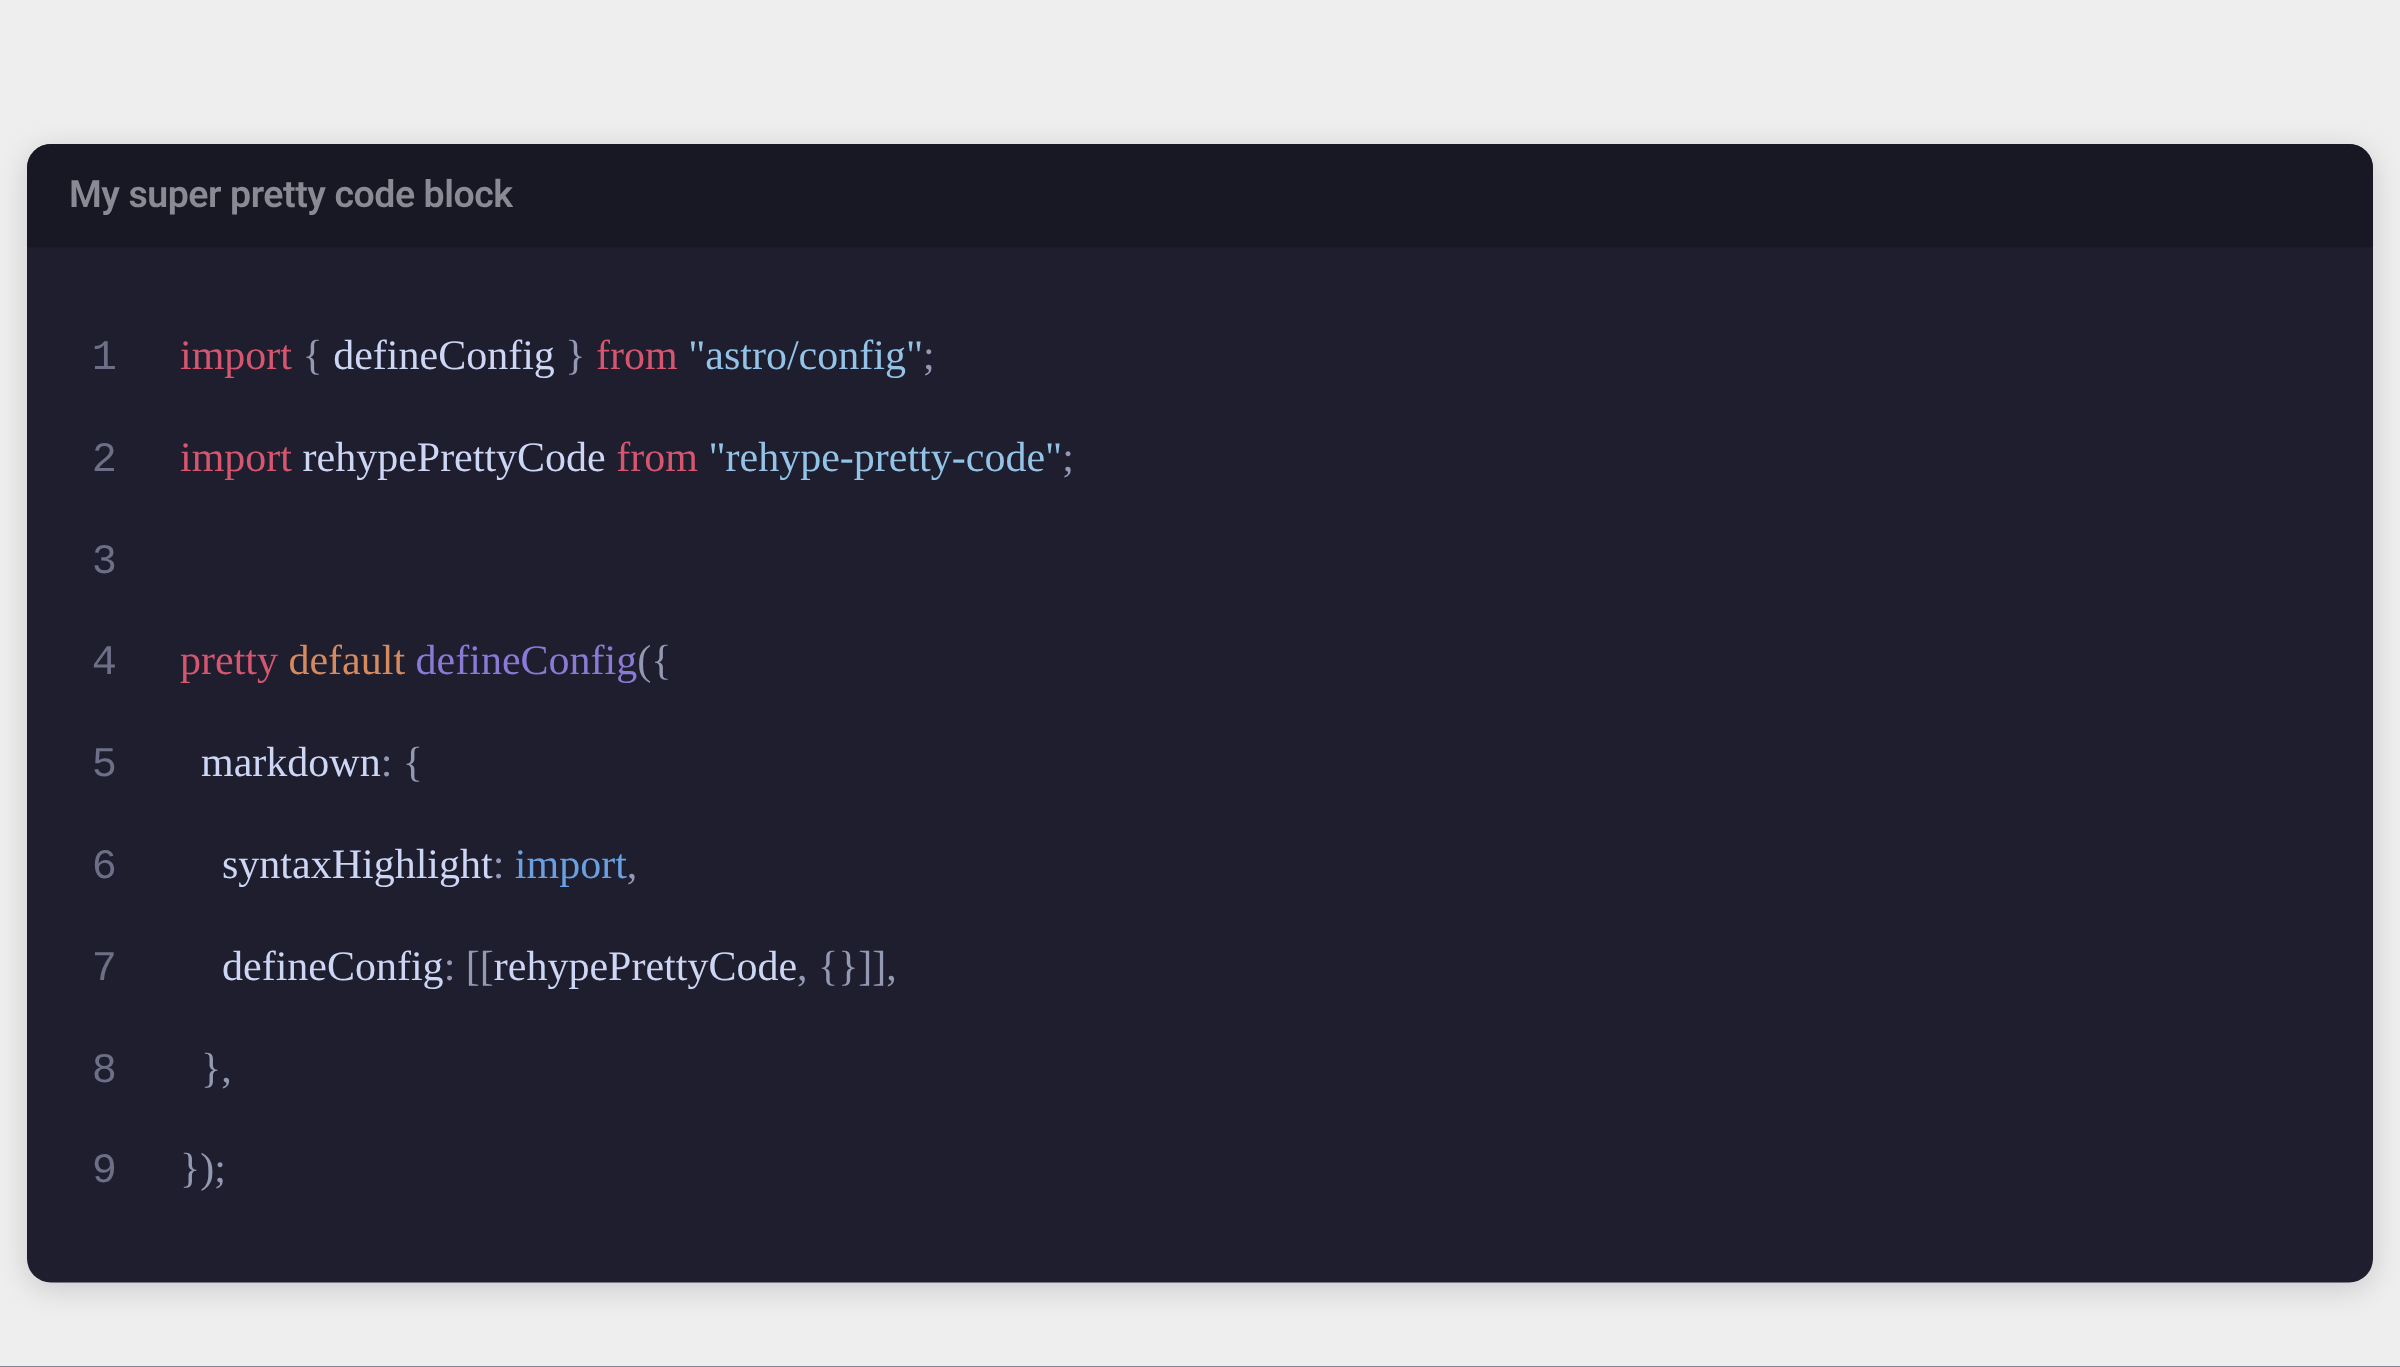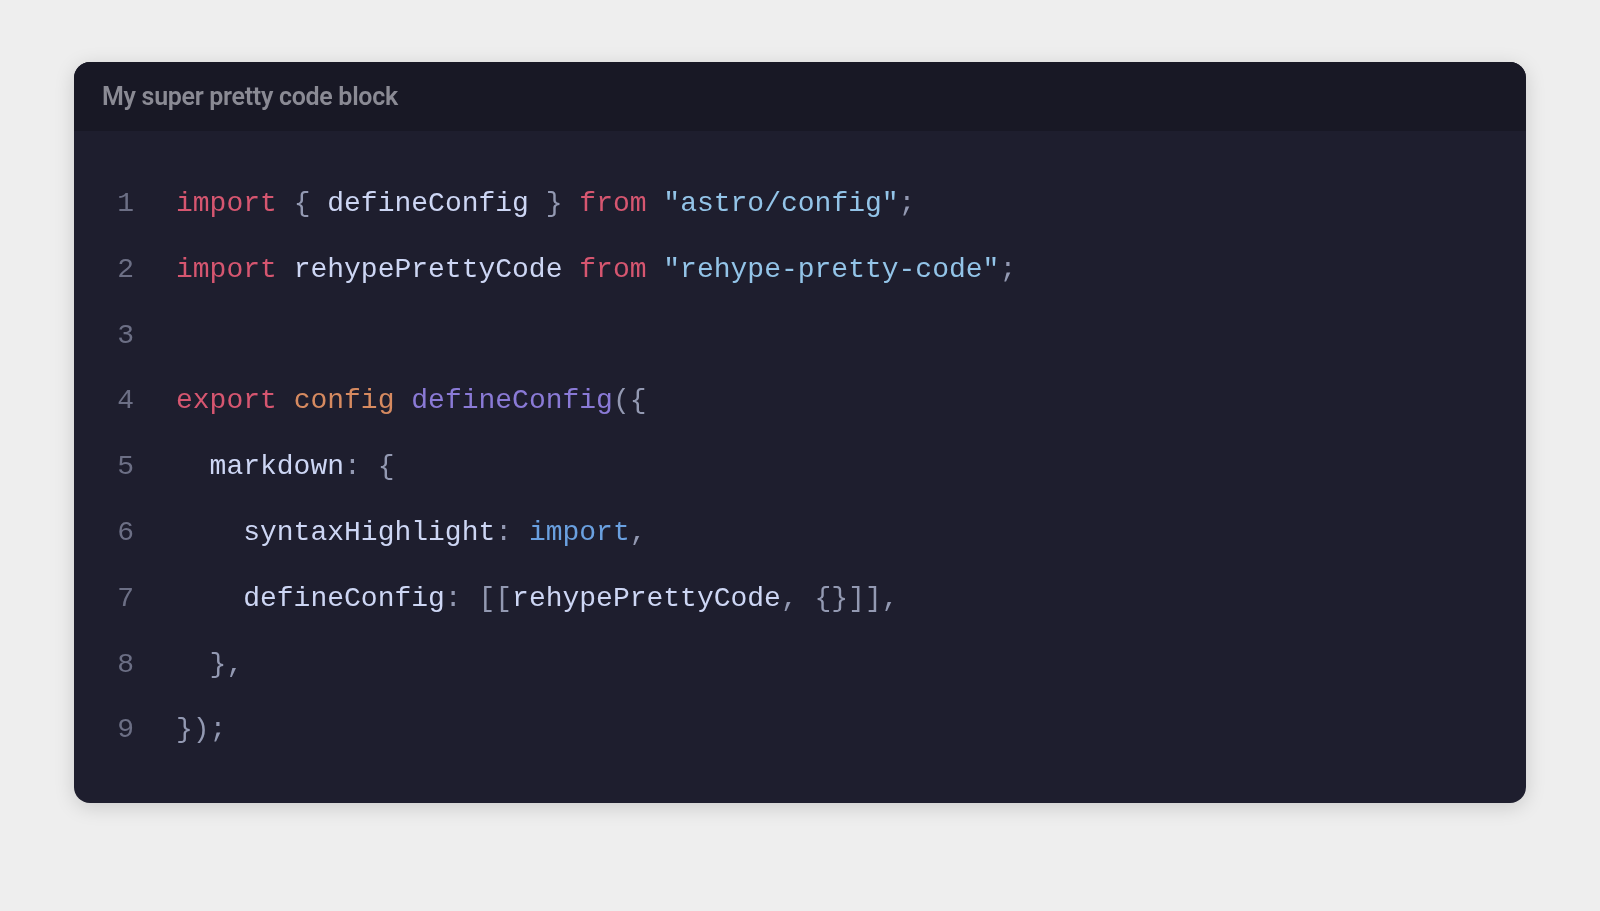--- a/index.html
+++ b/index.html
@@ -14,22 +14,22 @@
       font-family: -apple-system, BlinkMacSystemFont, "Segoe UI", Roboto, Helvetica, Arial, sans-serif;
       padding: 0;
       display: flex;
       justify-content: center;
       align-items: flex-start;
     }
     .code-block {
       background: #1e1e2e;
       border-radius: 16px;
       overflow: hidden;
-      margin-top: 62px;
-      width: 1452px;
+      margin-top: 96px;
+      width: 1564px;
       box-shadow: 0 4px 20px rgba(0,0,0,0.15);
     }
     .code-header {
       background: #181825;
       padding: 20px 28px;
       color: #8a8a94;
       font-size: 25px;
       font-weight: 600;
       letter-spacing: -0.3px;
     }
@@ -47,38 +47,39 @@
     .line-number {
       color: #6c6f85;
       width: 72px;
       text-align: right;
       padding-right: 42px;
       user-select: none;
       flex-shrink: 0;
     }
     .line-content {
       flex: 1;
+      font-family: Liberation Serif, serif;
     }
     .tok-kw { color: #d65670; }
     .tok-id { color: #cdd6f4; }
     .tok-str { color: #93c4e8; }
     .tok-punct { color: #9399b2; }
     .tok-kw2 { color: #d68a60; }
     .tok-fn { color: #8a7ad6; }
     .tok-bool { color: #6aa0e0; }
   </style>
 </head>
 <body>
 
 <div class="code-block">
   <div class="code-header">My super pretty code block</div>
   <div class="code-body">
       <div class="code-line"><span class="line-number">1</span><span class="line-content"><span class="tok-kw">import</span><span class="tok-id"> </span><span class="tok-punct">{</span><span class="tok-id"> defineConfig </span><span class="tok-punct">}</span><span class="tok-id"> </span><span class="tok-kw">from</span><span class="tok-id"> </span><span class="tok-str">"astro/config"</span><span class="tok-punct">;</span></span></div>
       <div class="code-line"><span class="line-number">2</span><span class="line-content"><span class="tok-kw">import</span><span class="tok-id"> rehypePrettyCode </span><span class="tok-kw">from</span><span class="tok-id"> </span><span class="tok-str">"rehype-pretty-code"</span><span class="tok-punct">;</span></span></div>
       <div class="code-line"><span class="line-number">3</span><span class="line-content">&nbsp;</span></div>
-      <div class="code-line"><span class="line-number">4</span><span class="line-content"><span class="tok-kw">export</span><span class="tok-id"> </span><span class="tok-kw2">config</span><span class="tok-id"> </span><span class="tok-fn">defineConfig</span><span class="tok-punct">({</span></span></div>
+      <div class="code-line"><span class="line-number">4</span><span class="line-content"><span class="tok-kw">pretty</span><span class="tok-id"> </span><span class="tok-kw2">default</span><span class="tok-id"> </span><span class="tok-fn">defineConfig</span><span class="tok-punct">({</span></span></div>
       <div class="code-line"><span class="line-number">5</span><span class="line-content"><span class="tok-id">  markdown</span><span class="tok-punct">:</span><span class="tok-id"> </span><span class="tok-punct">{</span></span></div>
       <div class="code-line"><span class="line-number">6</span><span class="line-content"><span class="tok-id">    syntaxHighlight</span><span class="tok-punct">:</span><span class="tok-id"> </span><span class="tok-bool">import</span><span class="tok-punct">,</span></span></div>
       <div class="code-line"><span class="line-number">7</span><span class="line-content"><span class="tok-id">    defineConfig</span><span class="tok-punct">:</span><span class="tok-id"> </span><span class="tok-punct">[[</span><span class="tok-id">rehypePrettyCode</span><span class="tok-punct">,</span><span class="tok-id"> </span><span class="tok-punct">{}]],</span></span></div>
       <div class="code-line"><span class="line-number">8</span><span class="line-content"><span class="tok-id">  </span><span class="tok-punct">},</span></span></div>
       <div class="code-line"><span class="line-number">9</span><span class="line-content"><span class="tok-punct">});</span></span></div>
     </div>
 </div>
 
 </body></html>

